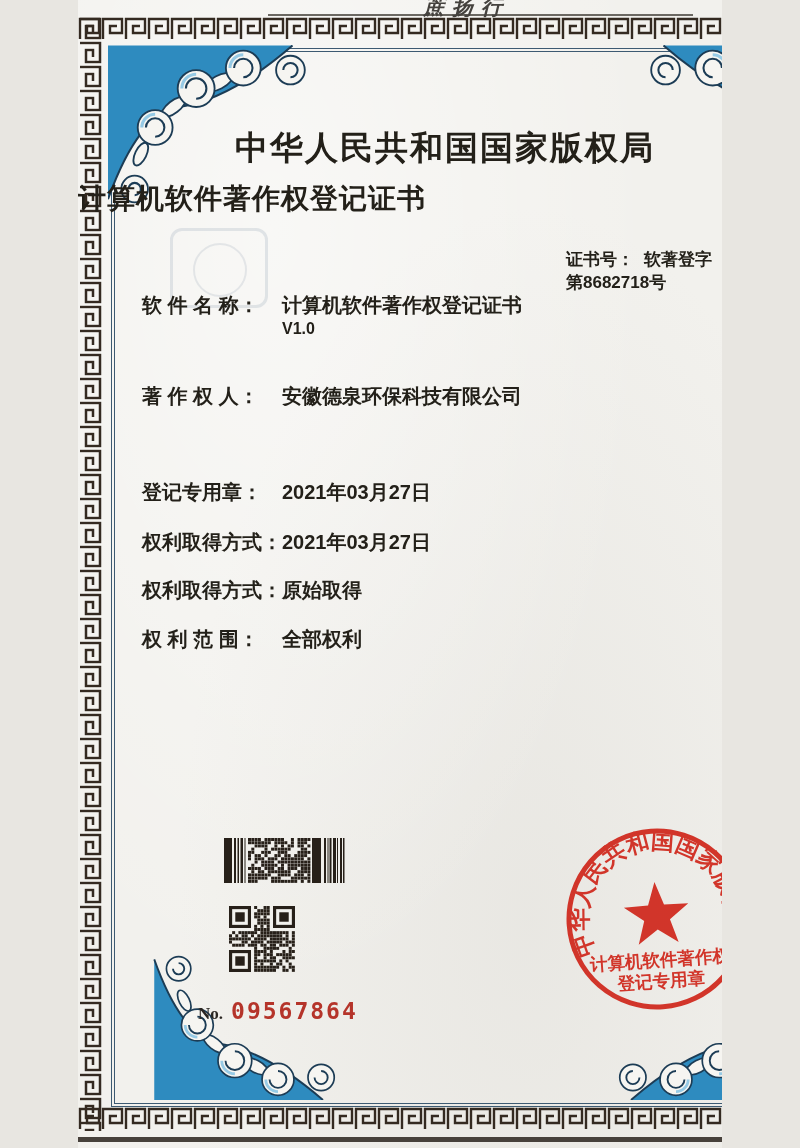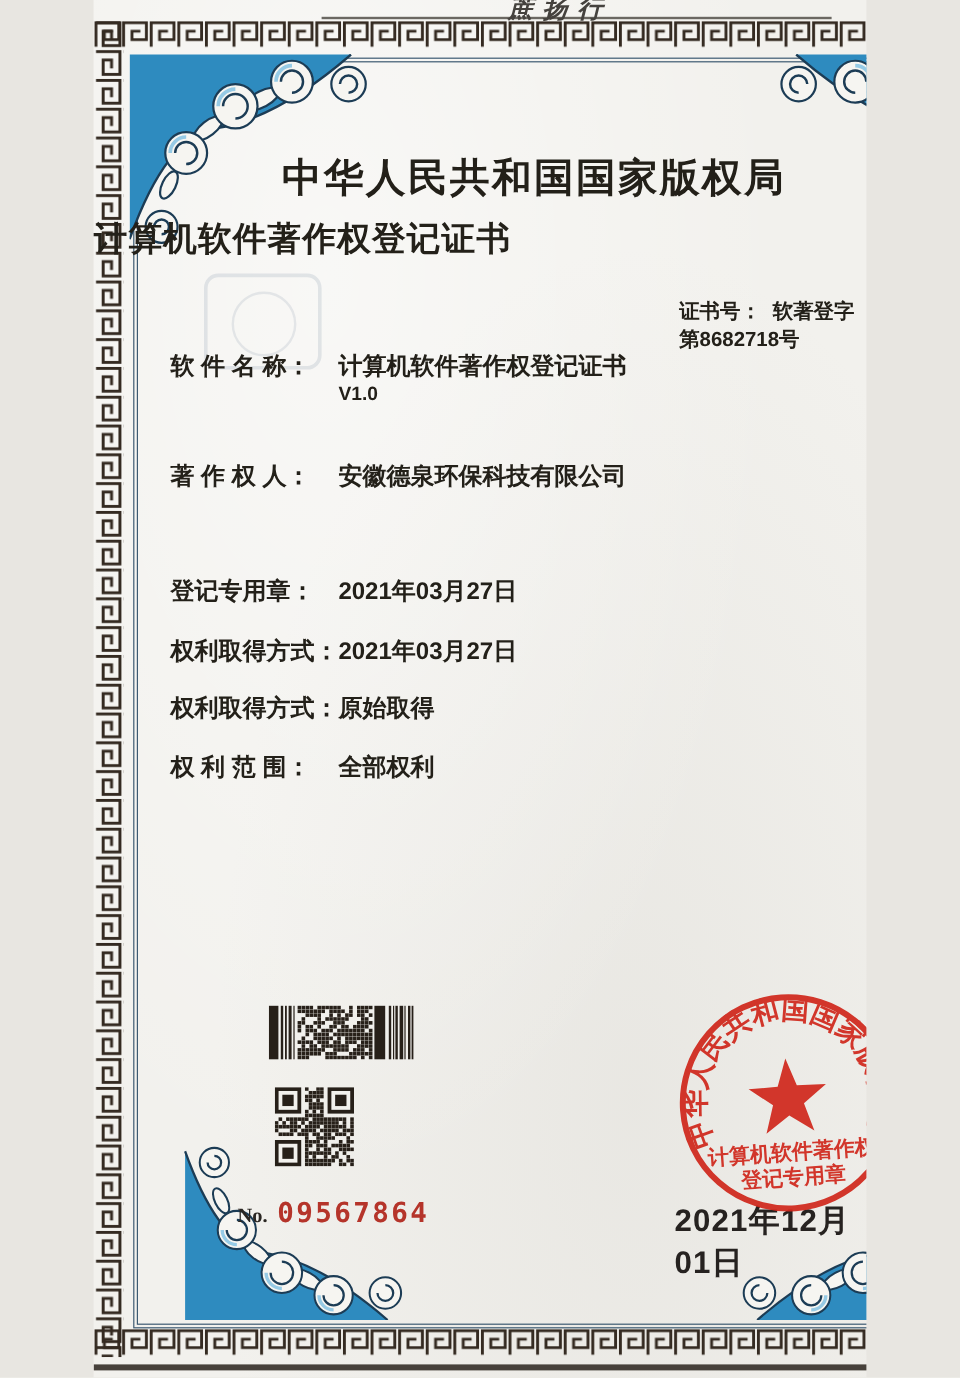--- a/index.html
+++ b/index.html
@@ -556,21 +556,20 @@
       <rect x="44" y="62.857142857142854" width="2.9857142857142853" height="2.9857142857142853" fill="#272019"></rect>
       <rect x="53.42857142857143" y="62.857142857142854" width="2.9857142857142853" height="2.9857142857142853" fill="#272019"></rect>
       <rect x="56.57142857142857" y="62.857142857142854" width="2.9857142857142853" height="2.9857142857142853" fill="#272019"></rect>
       <rect x="62.857142857142854" y="62.857142857142854" width="2.9857142857142853" height="2.9857142857142853" fill="#272019"></rect>
     </svg>
 
   <div class="serial">
     <span class="no">No.</span><span class="num">09567864</span>
   </div>
 
-  <div class="issue-date">2021年12月01日</div>
 
   <svg class="seal" viewBox="0 0 186 186">
     <circle cx="93" cy="93" r="88" fill="none" stroke="#d0281c" stroke-width="5"></circle>
     <path id="sealArc" d="M 29.6,122.6 A 70,70 0 1 1 156.4,122.6" fill="none"></path>
     <text font-size="24" font-weight="bold" fill="#d0281c">
       <textPath href="#sealArc" startOffset="0" textLength="278" lengthAdjust="spacingAndGlyphs">中华人民共和国国家版权局</textPath>
     </text>
     <polygon fill="#d0281c" points="93,56 101,79 125.3,79.5 105.9,94.2 113,117.5 93,103.6 73,117.5 80.1,94.2 60.7,79.5 85,79"></polygon>
     <text x="93" y="140" text-anchor="middle" font-size="17.5" font-weight="bold" fill="#d0281c">计算机软件著作权</text>
     <text x="93" y="161" text-anchor="middle" font-size="17.5" font-weight="bold" fill="#d0281c">登记专用章</text>

